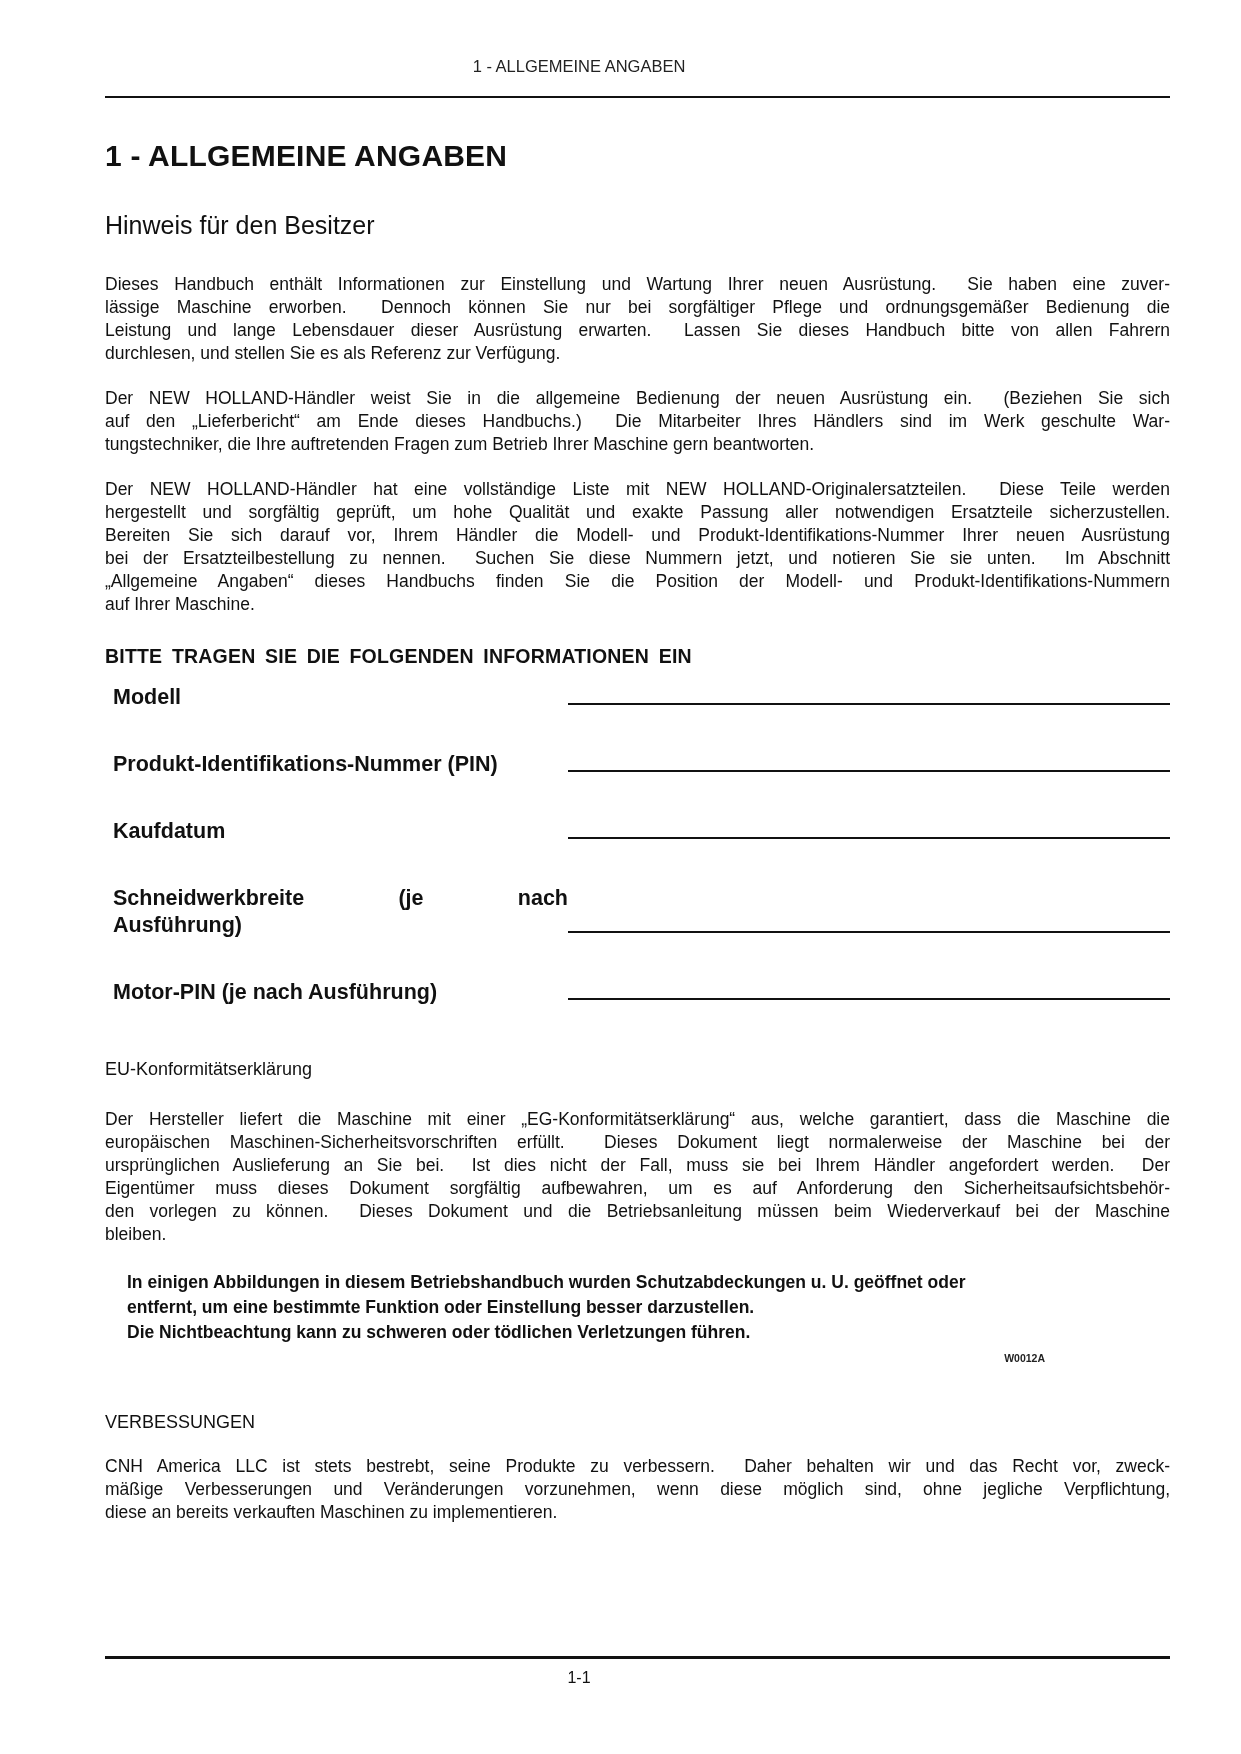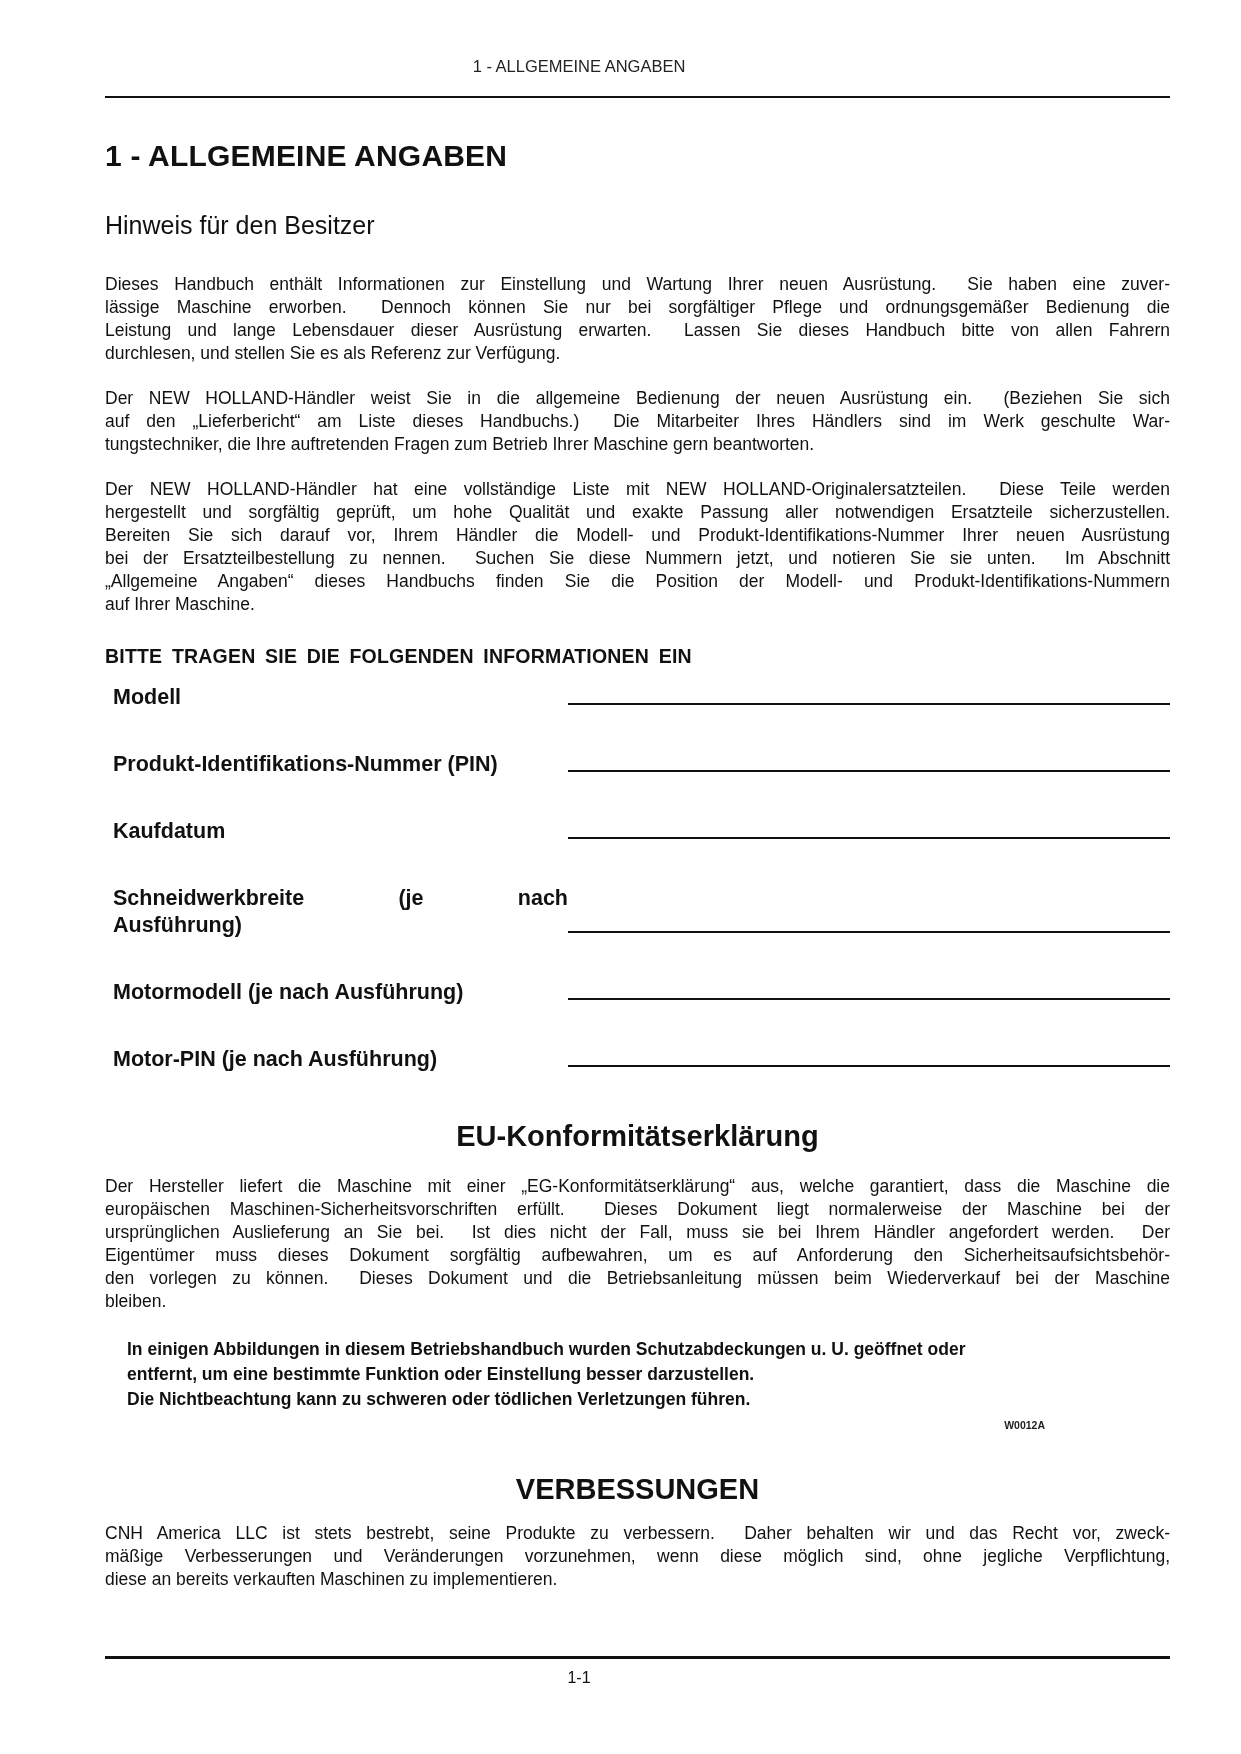--- a/index.html
+++ b/index.html
@@ -35,21 +35,21 @@
   .form-row{display:flex;align-items:flex-end;margin-top:40px;}
   .form-row:first-child{margin-top:16px;}
   .form-label{
     width:455px;flex:0 0 455px;margin-left:8px;
     font-size:21.5px;font-weight:bold;line-height:27px;
   }
   .labline{white-space:nowrap;}
   .labline.fill{text-align:justify;text-align-last:justify;white-space:normal;}
   .form-line{flex:1 1 auto;border-bottom:2.5px solid #111;height:0;margin-bottom:6px;}
   .section-heading{
-    font-size:29px;font-weight:bold;line-height:26px;text-align:center;
+    font-size:18px;font-weight:normal;line-height:26px;
   }
   .eu-heading{margin-top:50px;}
   .eu-para{margin-top:26px;}
   .warning{margin-top:24px;}
   .warning-title{display:flex;align-items:center;gap:9px;font-size:21px;font-weight:bold;line-height:26px;}
   .warning-icon{display:inline-block;width:25px;height:23px;}
   .warning-body{
     margin-left:22px;margin-right:125px;margin-top:14px;
     font-size:17.5px;font-weight:bold;line-height:25px;
   }
@@ -77,21 +77,21 @@
     <div class="owner-heading">Hinweis für den Besitzer</div>
 
     <div class="para first">
         <div class="pline fill">Dieses Handbuch enthält Informationen zur Einstellung und Wartung Ihrer neuen Ausrüstung.  Sie haben eine zuver-</div>
         <div class="pline fill">lässige Maschine erworben.  Dennoch können Sie nur bei sorgfältiger Pflege und ordnungsgemäßer Bedienung die</div>
         <div class="pline fill">Leistung und lange Lebensdauer dieser Ausrüstung erwarten.  Lassen Sie dieses Handbuch bitte von allen Fahrern</div>
         <div class="pline">durchlesen, und stellen Sie es als Referenz zur Verfügung.</div>
       </div>
     <div class="para">
         <div class="pline fill">Der NEW HOLLAND-Händler weist Sie in die allgemeine Bedienung der neuen Ausrüstung ein.  (Beziehen Sie sich</div>
-        <div class="pline fill">auf den „Lieferbericht“ am Liste dieses Handbuchs.)  Die Mitarbeiter Ihres Händlers sind im Werk geschulte War-</div>
+        <div class="pline fill">auf den „Lieferbericht“ am Ende dieses Handbuchs.)  Die Mitarbeiter Ihres Händlers sind im Werk geschulte War-</div>
         <div class="pline">tungstechniker, die Ihre auftretenden Fragen zum Betrieb Ihrer Maschine gern beantworten.</div>
       </div>
     <div class="para">
         <div class="pline fill">Der NEW HOLLAND-Händler hat eine vollständige Liste mit NEW HOLLAND-Originalersatzteilen.  Diese Teile werden</div>
         <div class="pline fill">hergestellt und sorgfältig geprüft, um hohe Qualität und exakte Passung aller notwendigen Ersatzteile sicherzustellen.</div>
         <div class="pline fill">Bereiten Sie sich darauf vor, Ihrem Händler die Modell- und Produkt-Identifikations-Nummer Ihrer neuen Ausrüstung</div>
         <div class="pline fill">bei der Ersatzteilbestellung zu nennen.  Suchen Sie diese Nummern jetzt, und notieren Sie sie unten.  Im Abschnitt</div>
         <div class="pline fill">„Allgemeine Angaben“ dieses Handbuchs finden Sie die Position der Modell- und Produkt-Identifikations-Nummern</div>
         <div class="pline">auf Ihrer Maschine.</div>
       </div>
@@ -113,26 +113,20 @@
         <div class="form-row">
           <div class="form-label">
             <div class="labline">Kaufdatum</div>
           </div>
           <div class="form-line"></div>
         </div>
         <div class="form-row">
           <div class="form-label">
             <div class="labline fill">Schneidwerkbreite (je nach</div>
             <div class="labline">Ausführung)</div>
-          </div>
-          <div class="form-line"></div>
-        </div>
-        <div class="form-row">
-          <div class="form-label">
-            <div class="labline">Motormodell (je nach Ausführung)</div>
           </div>
           <div class="form-line"></div>
         </div>
         <div class="form-row">
           <div class="form-label">
             <div class="labline">Motor-PIN (je nach Ausführung)</div>
           </div>
           <div class="form-line"></div>
         </div>
       </div>

